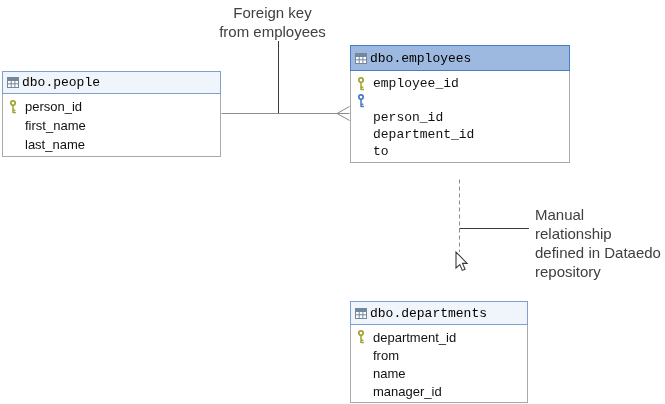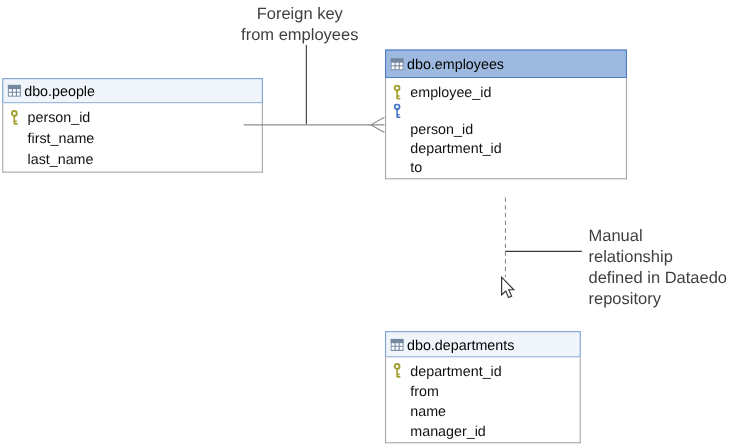--- a/index.html
+++ b/index.html
@@ -17,20 +17,21 @@
   .etable { position: absolute; z-index: 2; }
   .thead {
     display: flex;
     align-items: center;
     padding: 0 4px;
     background: var(--header-bg, #F0F4FB);
     border: 1px solid var(--header-border, #7CA0D3);
     height: 23px;
     font-size: 13px;
     color: var(--title-text, #000);
+    font-family: Liberation Mono, monospace;
   }
   .thead.selected {
     background: var(--header-selected-bg, #9EB9E0);
     border-color: var(--header-selected-border, #4B7DC3);
   }
   .tbody {
     background: var(--body-bg, #fff);
     border: 1px solid var(--body-border, #A9A9A9);
     border-top: none;
     padding: 3px 0 2px 0;
@@ -45,24 +46,24 @@
   }
   .kicon { width: 12px; display: inline-flex; justify-content: flex-start; flex: 0 0 12px; }
   .kicon svg { display: block; }
   .pk { color: var(--pk-key, #A3A12F); }
   .uk { color: var(--unique-key, #4A77C9); }
   .cname { padding-left: 4px; white-space: nowrap; }
   .ticon { display: inline-flex; margin-right: 3px; color: var(--table-icon, #73879F); }
   .ticon svg { display: block; }
   .ttitle { white-space: nowrap; }
 
-  #t-people      { left: 2px;   top: 71px;  width: 237px; }
+  #t-people      { left: 2px;   top: 71px;  width: 219px; }
   #t-employees   { left: 350px; top: 45px;  width: 220px; }
   #t-employees .thead { height: 26px; }
-  #t-employees .trow  { height: 17px; }
+  #t-employees .trow  { height: 17px; font-family: Liberation Mono, monospace; }
   #t-employees .tbody { padding: 4px 0 2px 0; }
   #t-departments { left: 350px; top: 301px; width: 178px; }
   #t-departments .thead { height: 24px; }
   #t-departments .trow  { height: 18px; }
 
   
   .annotation {
     position: absolute;
     z-index: 6;
     font-size: 15px;

